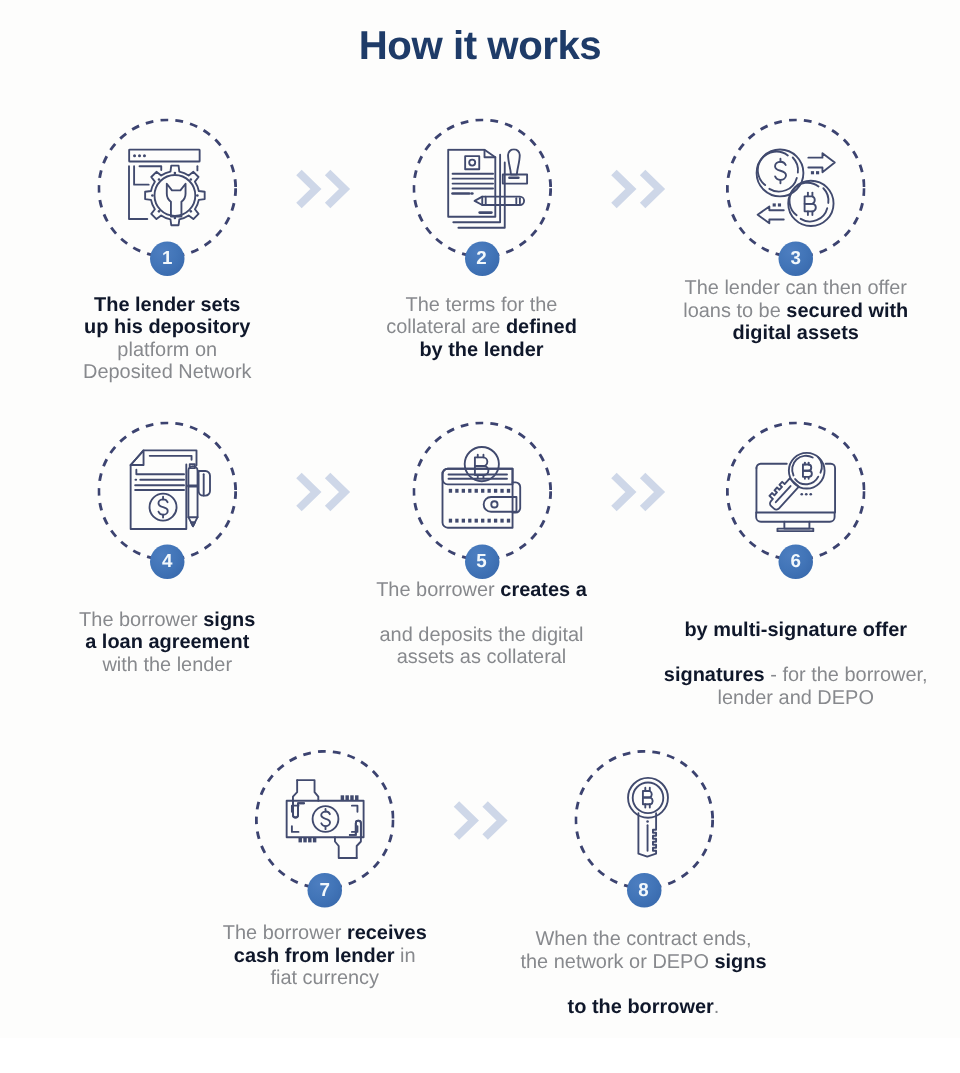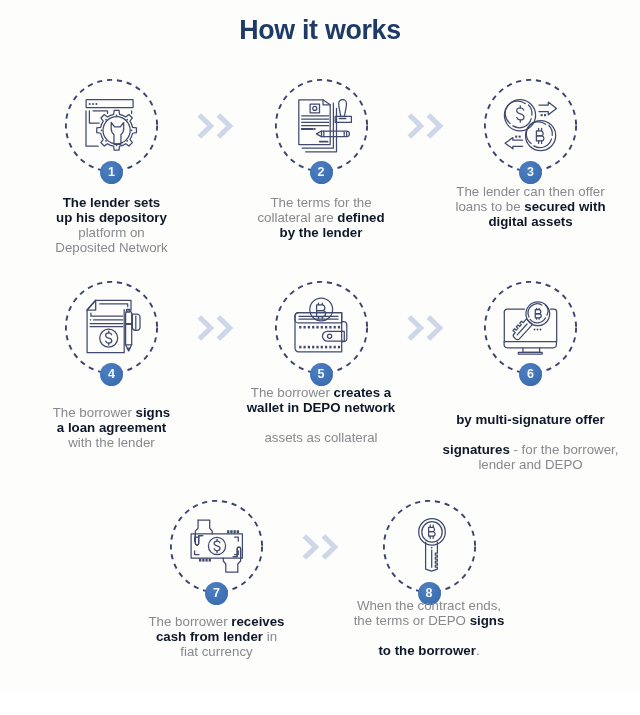--- a/index.html
+++ b/index.html
@@ -240,21 +240,21 @@
             <rect x="43.90" y="28.9" width="2.2" height="2.6" fill="#414a6e" stroke="none"></rect>
             <rect x="43.90" y="48.8" width="2.2" height="2.6" fill="#414a6e" stroke="none"></rect>
             <path d="M33.4 34.3 H50.3 V44.2 H33.4 a4.95 4.95 0 0 1 0 -9.9 z"></path>
             <circle cx="35.6" cy="39.25" r="2.1"></circle>
           </svg>
         </div>
       </div>
       <div class="badge">
         <span>5</span>
       </div>
-      <div class="caption" style="top: 104px;"><span>The borrower </span><b>creates a</b><br><b>wallet in DEPO network</b><br><br><span>assets as collateral</span></div>
+      <div class="caption" style="top: 104px;"><span>The borrower </span><b>creates a</b><br><br><span>and deposits the digital</span><br><span>assets as collateral</span></div>
     </div>
     <div class="step" style="left: 423px; top: 281px; width: 215px;">
       <div class="ring">
         <svg width="93" height="93" viewBox="0 0 93 93" fill="none">
           <circle cx="46.5" cy="46.5" r="45.6" stroke="#3c4370" stroke-width="1.9" stroke-dasharray="5.2 4.8" stroke-linecap="butt"></circle>
         </svg>
         <div class="icon" style="left: 19px; top: 18px;">
           <svg width="56" height="58" viewBox="0 0 56 58" fill="none" stroke="#414a6e" stroke-width="1.25" stroke-linecap="round" stroke-linejoin="round">
             <path d="M1.3 13.0 a2.8 2.8 0 0 1 2.8 -2.8 H21.5"></path>
             <path d="M1.3 13.0 V42.7"></path>
@@ -342,21 +342,21 @@
             <path d="M16.2 19.2 v2.2"></path>
             <path d="M8.6 25.2 V52.1 l5.9 2.0 5.9 -2.0 V50.2 h-2.1 v-2.0 h2.1 v-2.0 h-2.1 v-2.0 h2.1 v-2.0 h-2.1 v-2.0 h2.1 v-2.0 h-2.1 v-2.0 h2.1 V25.2"></path>
             <circle cx="14.7" cy="30.6" r="0.85" fill="#414a6e" stroke="none"></circle>
             <path d="M14.7 33.2 V50.2"></path>
           </svg>
         </div>
       </div>
       <div class="badge">
         <span>8</span>
       </div>
-      <div class="caption" style="top: 98px; text-align: center;"><span>When the contract ends,</span><br><span>the terms or DEPO </span><b>signs</b><br><br><b>to the borrower</b><span>.</span></div>
+      <div class="caption" style="top: 118px; text-align: center;"><span>When the contract ends,</span><br><span>the network or DEPO </span><b>signs</b><br><br><b>to the borrower</b><span>.</span></div>
     </div>
     <div class="arrow" style="left: 196px; top: 111px;"><svg width="42" height="30" viewBox="0 0 42 30" fill="none" stroke="#ced7e8" stroke-width="5.2" stroke-linecap="butt" stroke-linejoin="miter">
         <path d="M3.3 4.0 L14.6 15 L3.3 26.0"></path>
         <path d="M22.4 4.0 L33.7 15 L22.4 26.0"></path>
       </svg></div>
     <div class="arrow" style="left: 406px; top: 111px;"><svg width="42" height="30" viewBox="0 0 42 30" fill="none" stroke="#ced7e8" stroke-width="5.2" stroke-linecap="butt" stroke-linejoin="miter">
         <path d="M3.3 4.0 L14.6 15 L3.3 26.0"></path>
         <path d="M22.4 4.0 L33.7 15 L22.4 26.0"></path>
       </svg></div>
     <div class="arrow" style="left: 196px; top: 313px;"><svg width="42" height="30" viewBox="0 0 42 30" fill="none" stroke="#ced7e8" stroke-width="5.2" stroke-linecap="butt" stroke-linejoin="miter">

